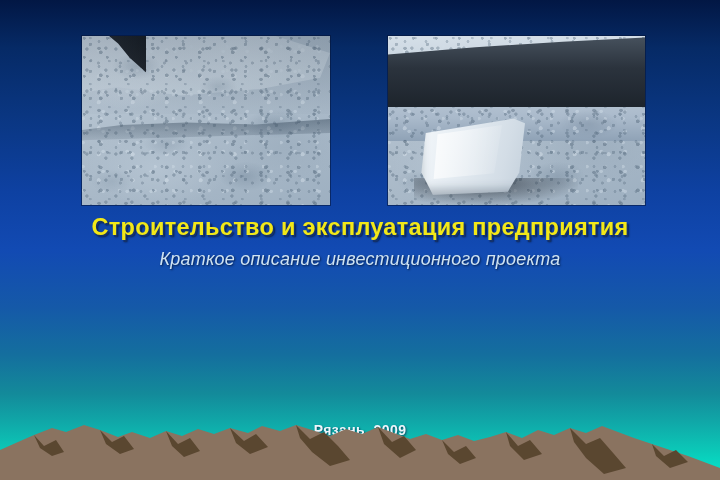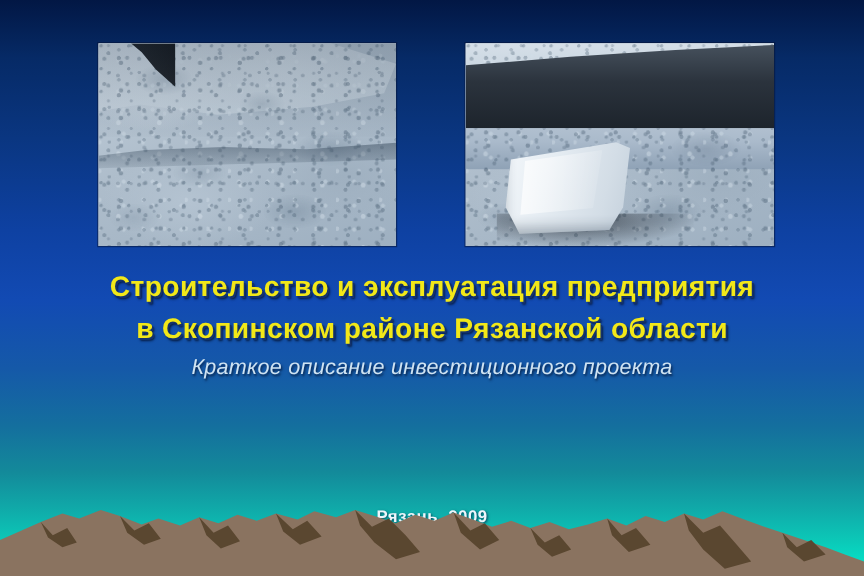--- a/index.html
+++ b/index.html
@@ -146,21 +146,21 @@
   }
   .core-shadow {
     left: 10%; top: 84%; width: 64%; height: 16%;
     background: radial-gradient(ellipse at 40% 20%, rgba(12,18,26,.62), rgba(12,18,26,0) 74%);
   }
 
   
   .title-block {
     position: absolute;
     left: 0;
-    top: 222px;
+    top: 210px;
     width: 720px;
     text-align: center;
   }
   .title-line {
     color: #f2e818;
     font-weight: bold;
     font-size: 23.5px;
     line-height: 35px;
     letter-spacing: .3px;
     white-space: nowrap;
@@ -215,21 +215,20 @@
     <div class="photo-layer rock-speckle"></div>
     <div class="photo-layer rust-spot"></div>
     <div class="photo-layer ground-dark"></div>
     <div class="photo-layer core-shadow"></div>
     <div class="photo-layer core-sample"></div>
     <div class="photo-layer core-highlight"></div>
   </div>
 
   <div class="title-block">
     <div class="title-line">Строительство и эксплуатация предприятия</div>
-    <div class="title-line">в Скопинском районе Рязанской области</div>
     <div class="subtitle-line">Краткое описание инвестиционного проекта</div>
   </div>
 
   <div class="footer-line">Рязань, 2009</div>
 
   <svg class="mountains" viewBox="0 0 720 64" preserveAspectRatio="none">
     <path fill="#8a7360" d="M0,34 L18,26 L34,19 L52,12 L66,16 L84,9 L100,14 L118,21 L132,16 L150,22 L166,15
              L182,20 L198,13 L214,18 L230,12 L248,17 L262,10 L280,15 L296,9 L312,14 L330,20
              L346,13 L362,18 L378,11 L394,17 L410,23 L426,18 L442,24 L458,19 L474,25 L490,21
              L506,16 L522,22 L538,14 L554,19 L570,12 L586,17 L602,10 L618,16 L634,22 L652,28

